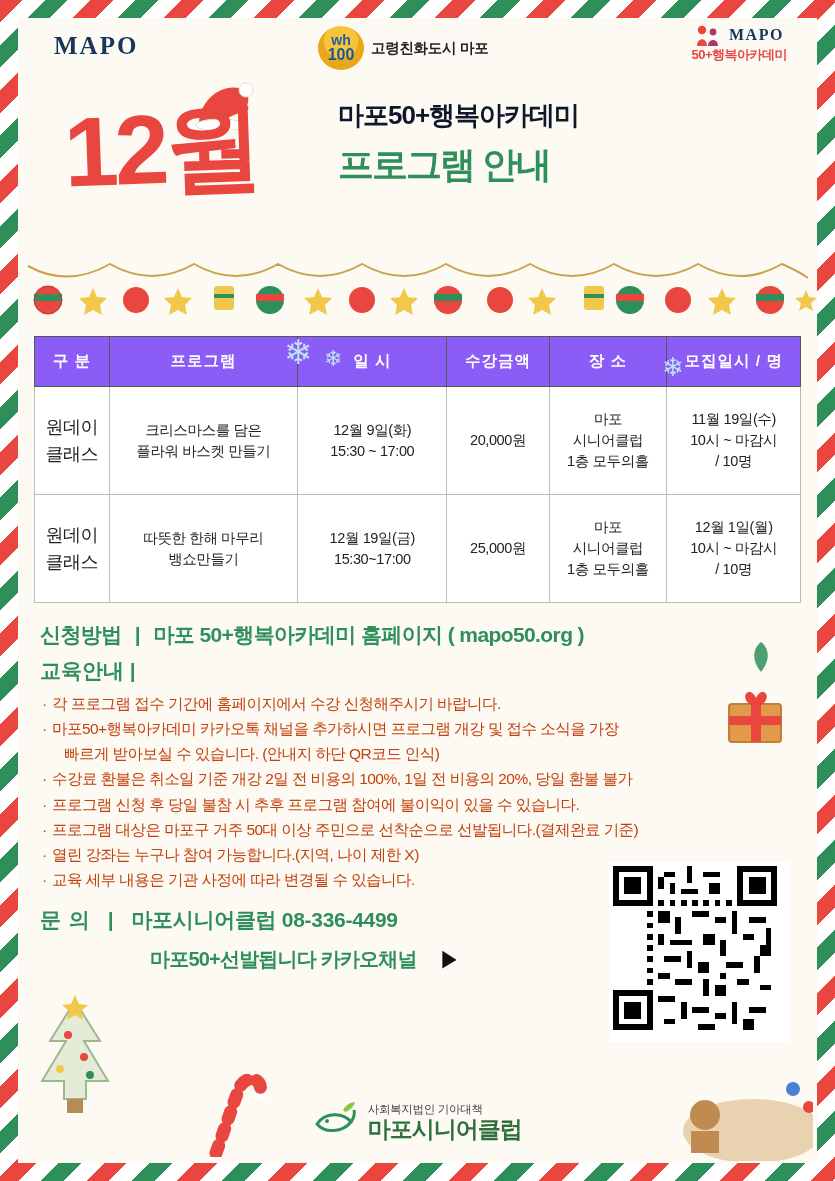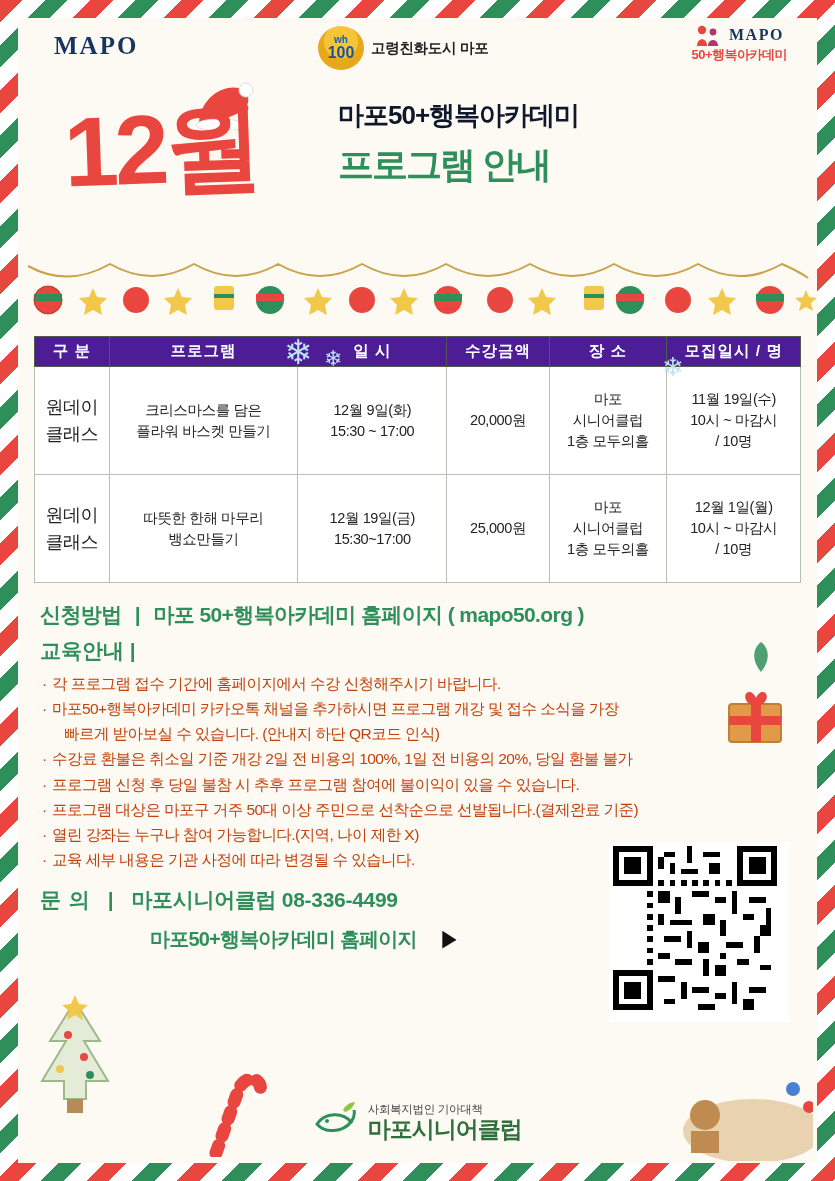--- a/index.html
+++ b/index.html
@@ -177,25 +177,25 @@
     margin: 10px 16px 0 16px;
     position: relative;
   }
   table.schedule {
     width: 100%;
     border-collapse: collapse;
     table-layout: fixed;
     background: #fff;
   }
   table.schedule th {
-    background: #4c1d95;
+    background: #8b5cf6;
     color: #fff;
     font-size: 15.5px;
     font-weight: bold;
-    padding: 4px 2px;
+    padding: 14px 2px;
     border: 1px solid #4e5b4e;
     letter-spacing: 1px;
   }
   table.schedule td {
     border: 1px solid #b9bfb3;
     text-align: center;
     font-size: 14.5px;
     color: #222;
     padding: 22px 4px;
     line-height: 1.45;
@@ -339,21 +339,21 @@
   <div class="border-frame"></div>
   <div class="border-inner"></div>
 
   <div class="content">
 
     <div class="logo-row">
       <div class="logo-mapo">MAPO</div>
 
       <div class="logo-center">
         <div class="wh100">
-          <span style="font-size:10px;">wh</span>
+          <span style="font-size:14px;">wh</span>
           <span class="big">100</span>
         </div>
         <div class="logo-center-text">고령친화도시 마포</div>
       </div>
 
       <div class="logo-right">
         <div>
           <span class="mark">
             <svg width="26" height="24" viewBox="0 0 26 24">
               <circle cx="7" cy="6" r="4.2" fill="#e8463f"></circle>
@@ -496,21 +496,21 @@
       </ul>
     </div>
 
     <div class="contact">
       <div class="contact-line1">
         <span>문      의</span>
         <span class="bar" style="margin:0 10px;">|</span>
         <span class="num">마포시니어클럽 08-336-4499</span>
       </div>
       <div class="contact-line2">
-        <span>마포50+행복아카데미 홈페이지</span>
+        <span>마포50+선발됩니다 카카오채널</span>
         <span class="arrow">▶</span>
       </div>
 
       <div class="qr">
         <svg width="164" height="164" viewBox="0 0 29 29" shape-rendering="crispEdges">
           <rect width="29" height="29" fill="#ffffff"></rect>
           <g fill="#000000">
 
             <rect x="0" y="0" width="7" height="1"></rect>
               <rect x="0" y="6" width="7" height="1"></rect>

